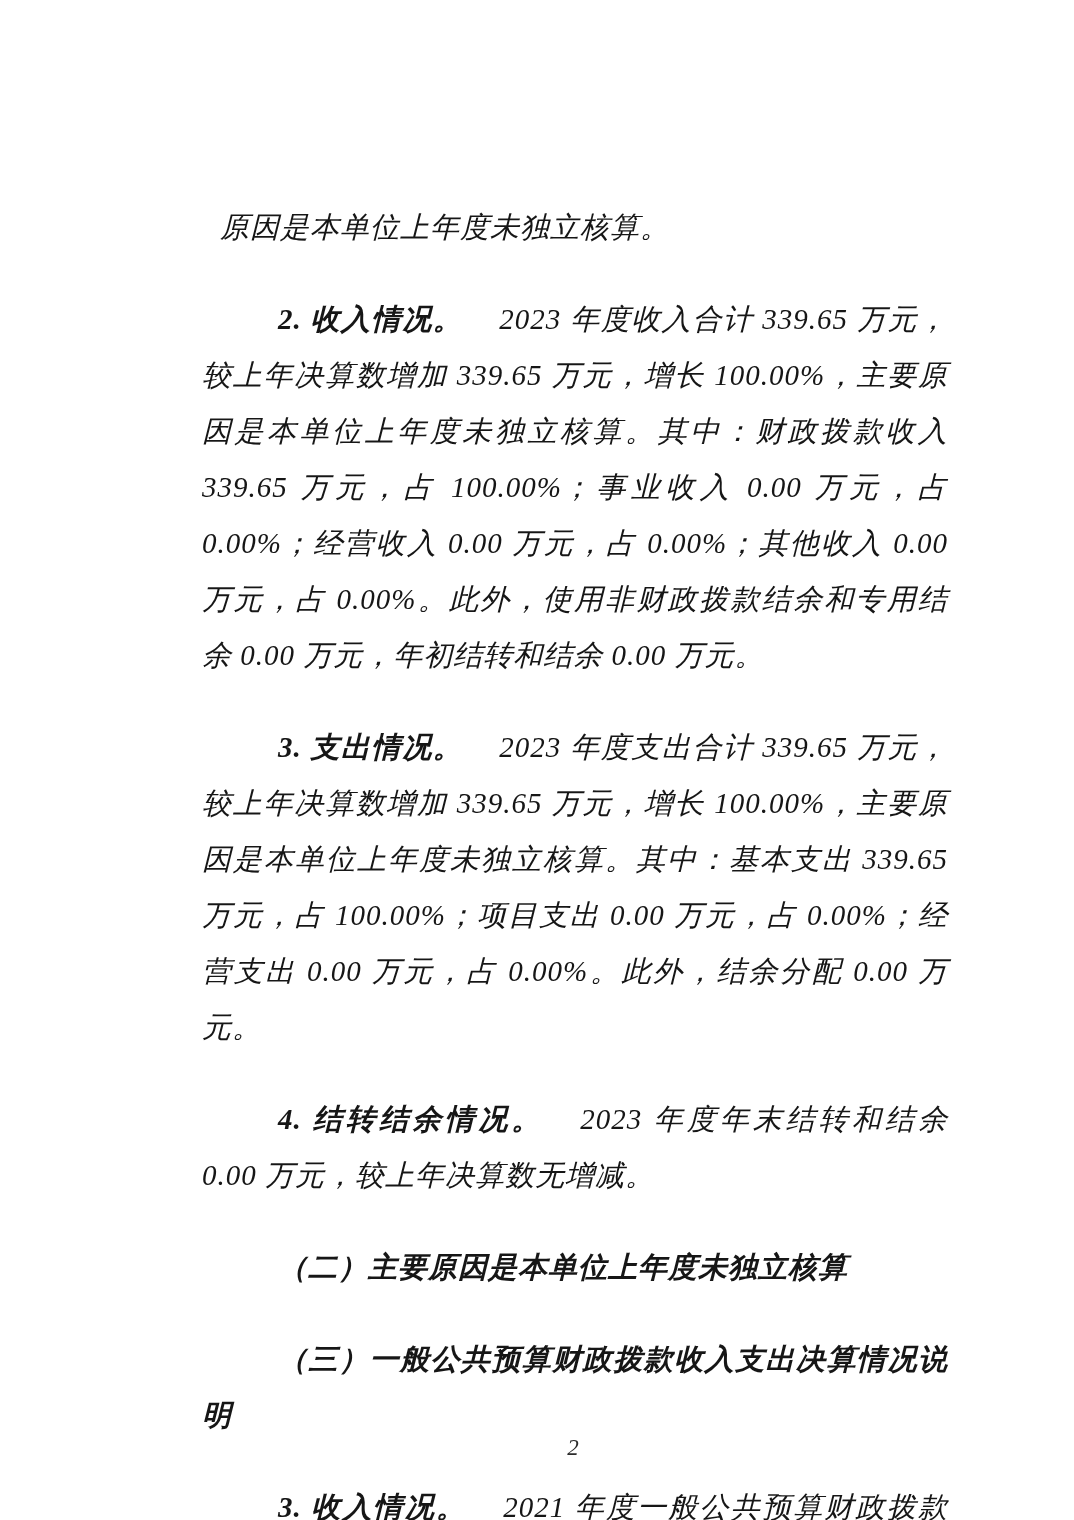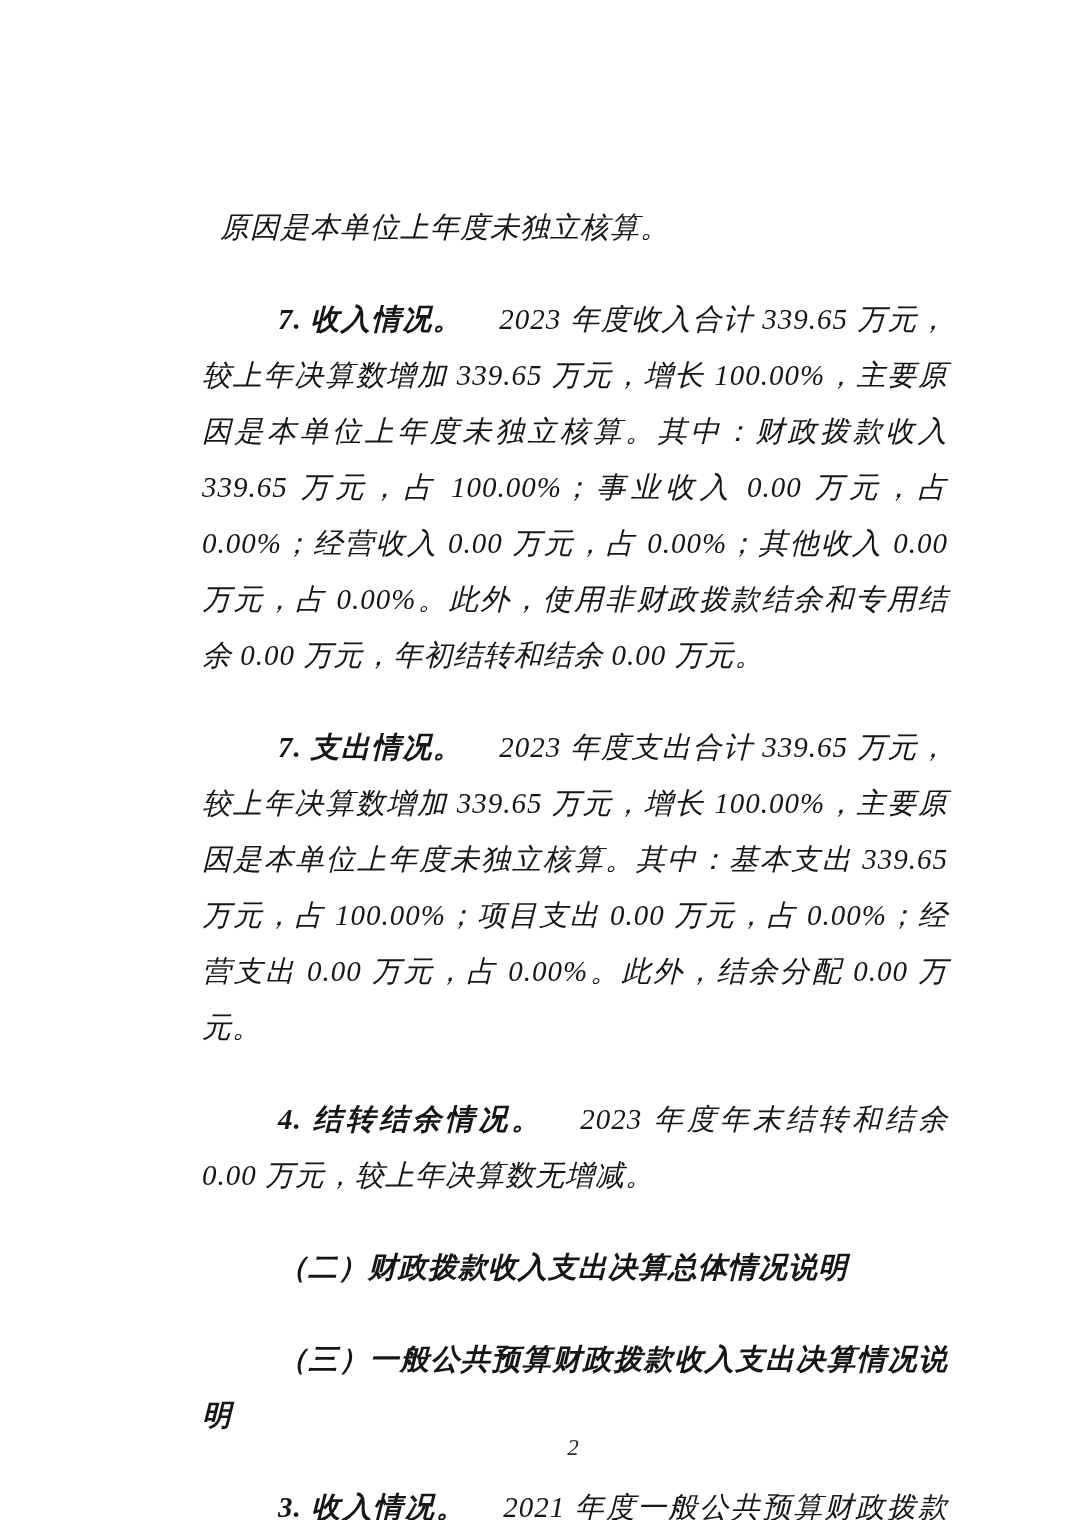--- a/index.html
+++ b/index.html
@@ -43,27 +43,27 @@
   }
 </style>
 </head>
 <body>
 
 <div class="page">
   <div class="content">
 
     <p class="para no-indent"><span>原因是本单位上年度未独立核算。</span></p>
 
-    <p class="para"><b class="lead">7. 收入情况。</b><span>2023 年度收入合计 339.65 万元，较上年决算数增加 339.65 万元，增长 100.00%，主要原因是本单位上年度未独立核算。其中：财政拨款收入 339.65 万元，占 100.00%；事业收入 0.00 万元，占 0.00%；经营收入 0.00 万元，占 0.00%；其他收入 0.00 万元，占 0.00%。此外，使用非财政拨款结余和专用结余 0.00 万元，年初结转和结余 0.00 万元。</span></p>
+    <p class="para"><b class="lead">2. 收入情况。</b><span>2023 年度收入合计 339.65 万元，较上年决算数增加 339.65 万元，增长 100.00%，主要原因是本单位上年度未独立核算。其中：财政拨款收入 339.65 万元，占 100.00%；事业收入 0.00 万元，占 0.00%；经营收入 0.00 万元，占 0.00%；其他收入 0.00 万元，占 0.00%。此外，使用非财政拨款结余和专用结余 0.00 万元，年初结转和结余 0.00 万元。</span></p>
 
-    <p class="para"><b class="lead">7. 支出情况。</b><span>2023 年度支出合计 339.65 万元，较上年决算数增加 339.65 万元，增长 100.00%，主要原因是本单位上年度未独立核算。其中：基本支出 339.65 万元，占 100.00%；项目支出 0.00 万元，占 0.00%；经营支出 0.00 万元，占 0.00%。此外，结余分配 0.00 万元。</span></p>
+    <p class="para"><b class="lead">3. 支出情况。</b><span>2023 年度支出合计 339.65 万元，较上年决算数增加 339.65 万元，增长 100.00%，主要原因是本单位上年度未独立核算。其中：基本支出 339.65 万元，占 100.00%；项目支出 0.00 万元，占 0.00%；经营支出 0.00 万元，占 0.00%。此外，结余分配 0.00 万元。</span></p>
 
     <p class="para"><b class="lead">4. 结转结余情况。</b><span>2023 年度年末结转和结余 0.00 万元，较上年决算数无增减。</span></p>
 
-    <p class="para heading"><span>（二）财政拨款收入支出决算总体情况说明</span></p>
+    <p class="para heading"><span>（二）主要原因是本单位上年度未独立核算</span></p>
 
 
     <p class="para heading"><span>（三）一般公共预算财政拨款收入支出决算情况说明</span></p>
 
     <p class="para"><b class="lead">3. 收入情况。</b><span>2021 年度一般公共预算财政拨款收入 339.65 万元，较上年决算数增加 339.65 万元，增长 100.00%。主要原因是本单位上年度未独立核算。较年初预算数增加 10.63 万元，增长</span></p>
 
   </div>
 
   <div class="page-number">2</div>
 </div>

